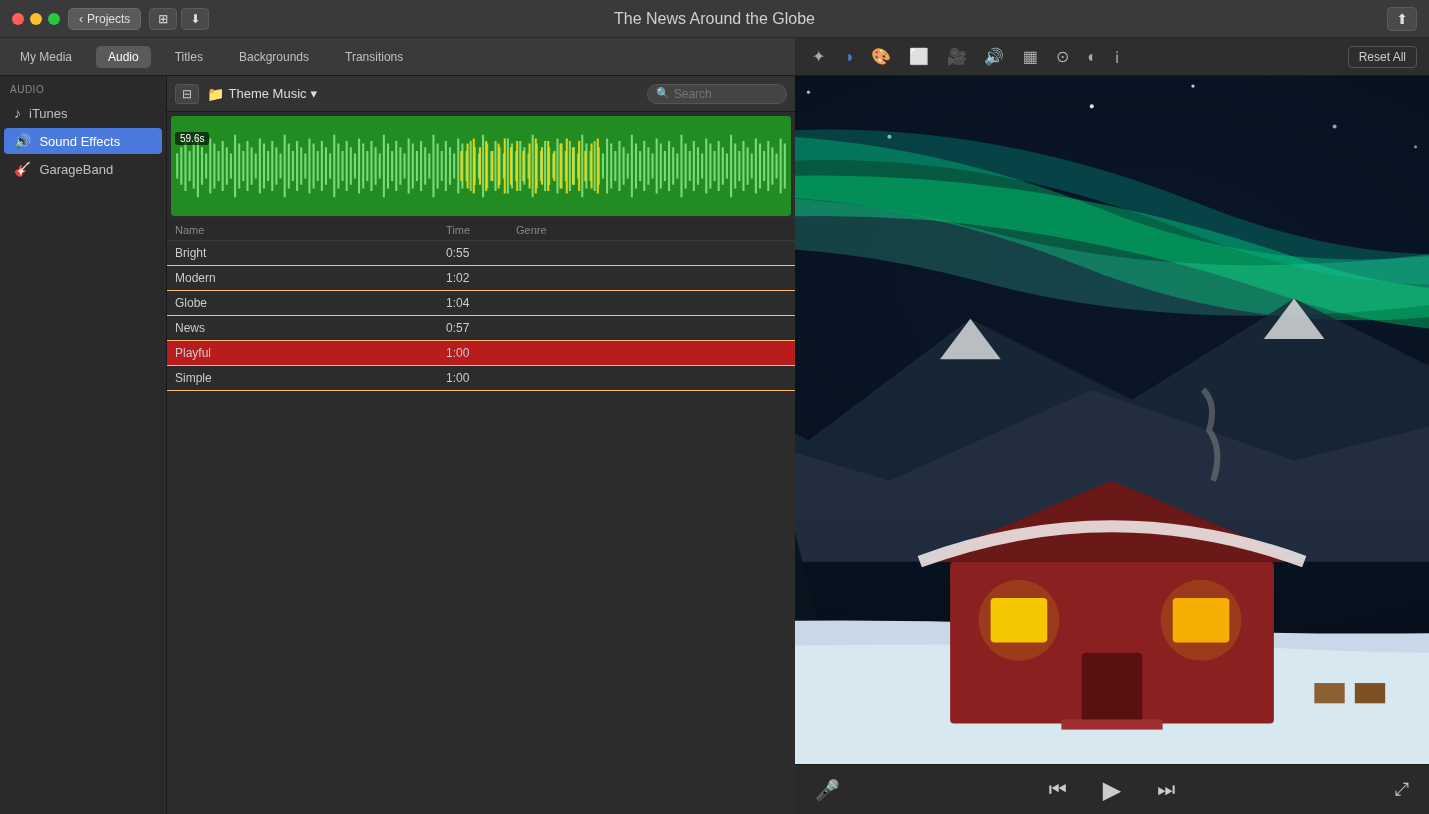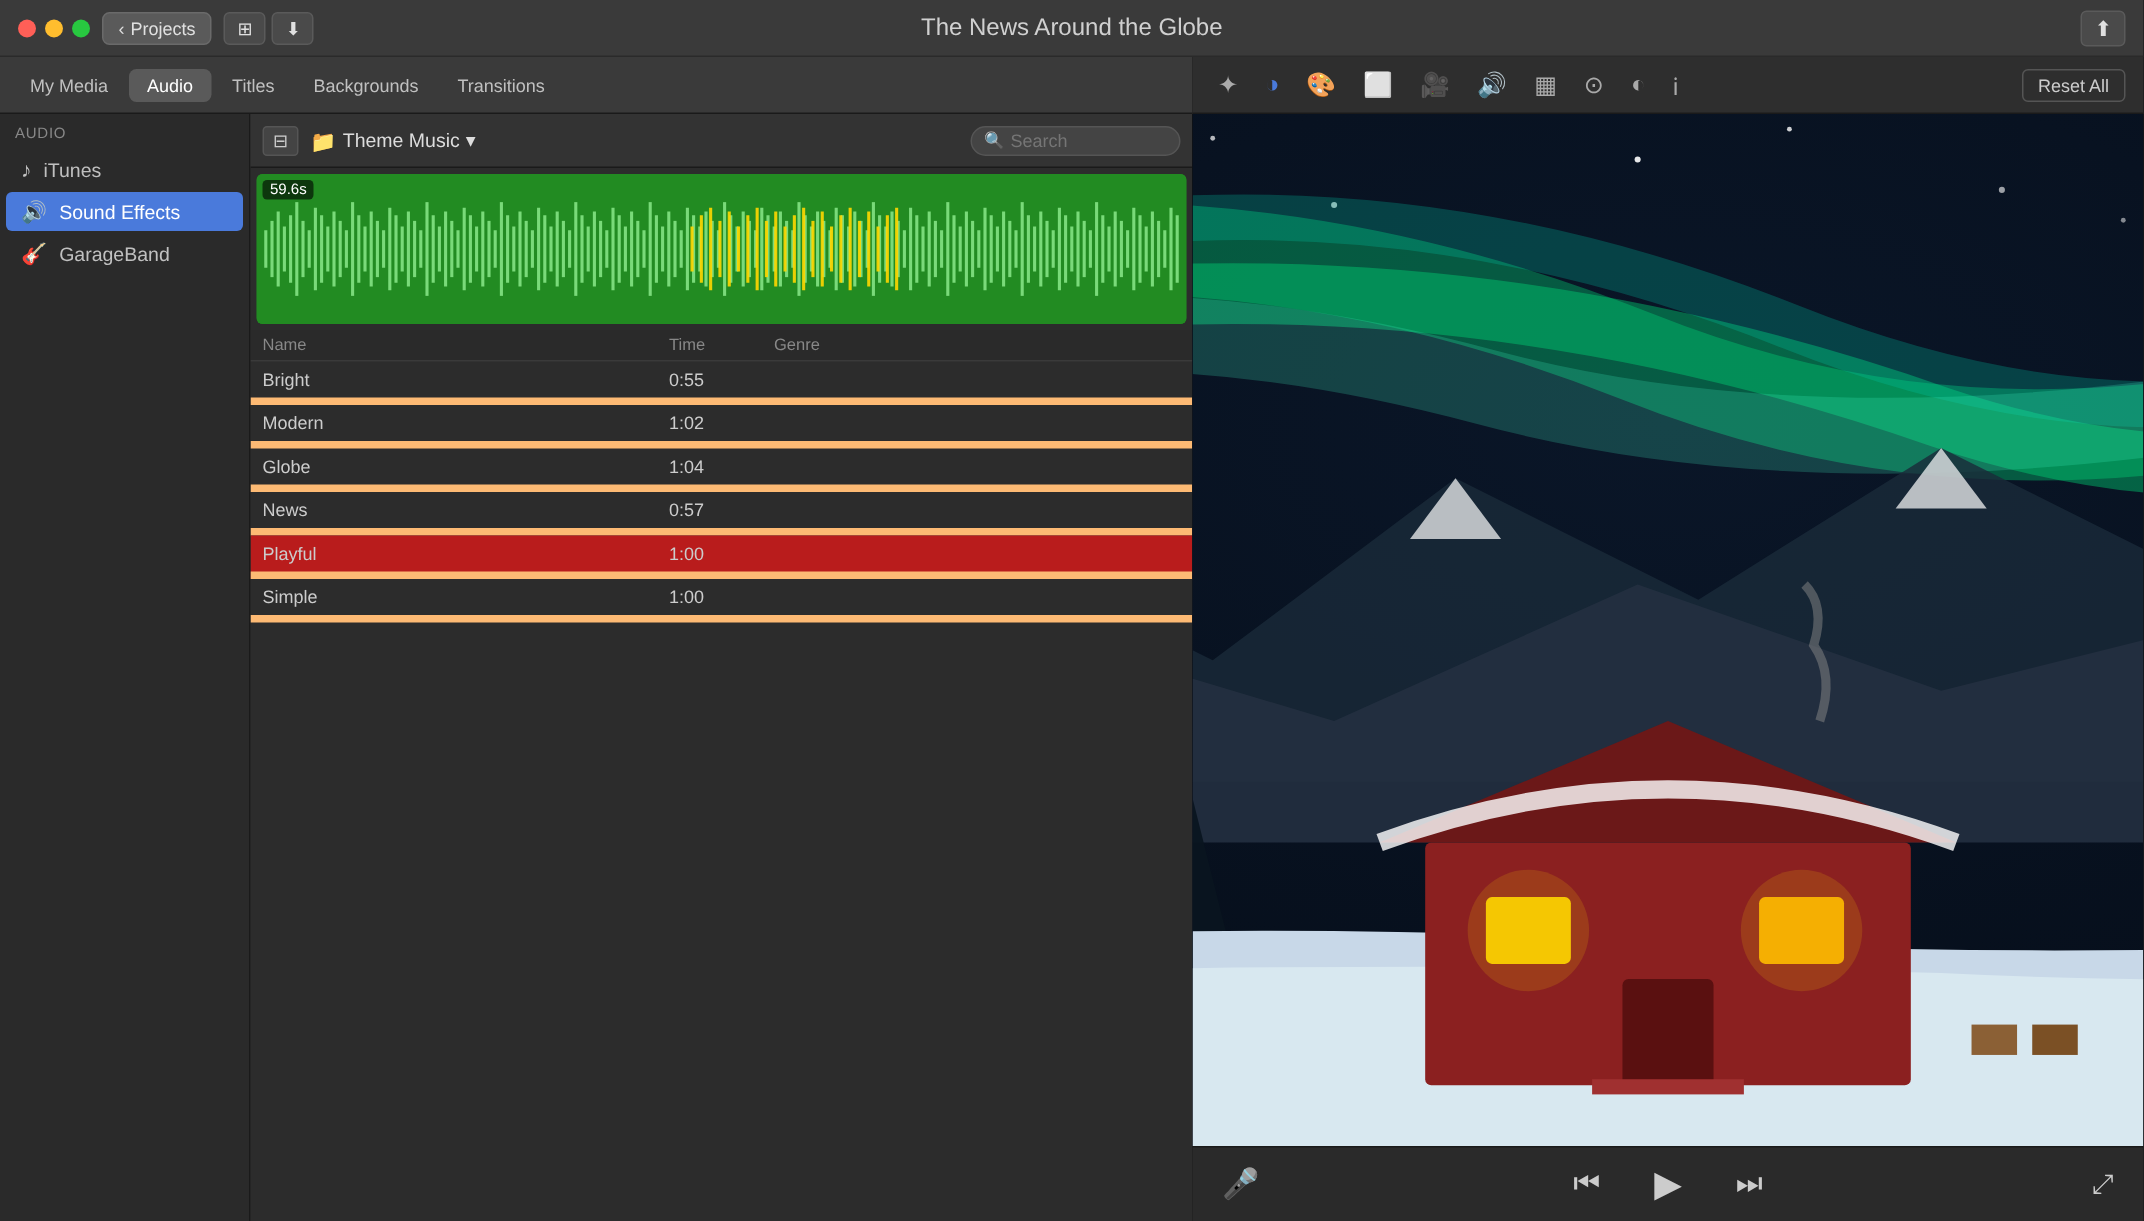--- a/index.html
+++ b/index.html
@@ -107,21 +107,21 @@
     }
 
     
     .tabs-bar {
       height: 38px;
       background: #3a3a3a;
       display: flex;
       align-items: center;
       border-bottom: 1px solid #1a1a1a;
       padding: 0 8px;
-      gap: 2px;
+      gap: 12px;
     }
     .tab {
       padding: 4px 12px;
       border-radius: 5px;
       cursor: pointer;
       font-size: 12px;
       color: #c0c0c0;
     }
     .tab.active {
       background: #5a5a5a;
@@ -233,21 +233,21 @@
     .waveform-container {
       height: 100px;
       background: #228B22;
       margin: 4px;
       border-radius: 4px;
       position: relative;
       overflow: hidden;
     }
     .waveform-time-badge {
       position: absolute;
-      top: 4px;
+      top: 16px;
       left: 4px;
       background: rgba(0,0,0,0.6);
       color: #fff;
       font-size: 10px;
       padding: 1px 5px;
       border-radius: 3px;
     }
     .waveform-svg {
       width: 100%;
       height: 100%;
@@ -266,21 +266,21 @@
       color: #888;
       border-bottom: 1px solid #3a3a3a;
       background: #2a2a2a;
     }
     .file-list-row {
       display: grid;
       grid-template-columns: 1fr 70px 1fr;
       padding: 5px 8px;
       font-size: 12px;
       color: #ccc;
-      border-bottom: 5px solid #fdba74;
+      border-bottom: 1px solid #fdba74;
       cursor: pointer;
     }
     .file-list-row.selected {
       background: #b91c1c;
     }
 
     
     .preview-panel {
       flex: 1;
       background: #1a1a1a;

